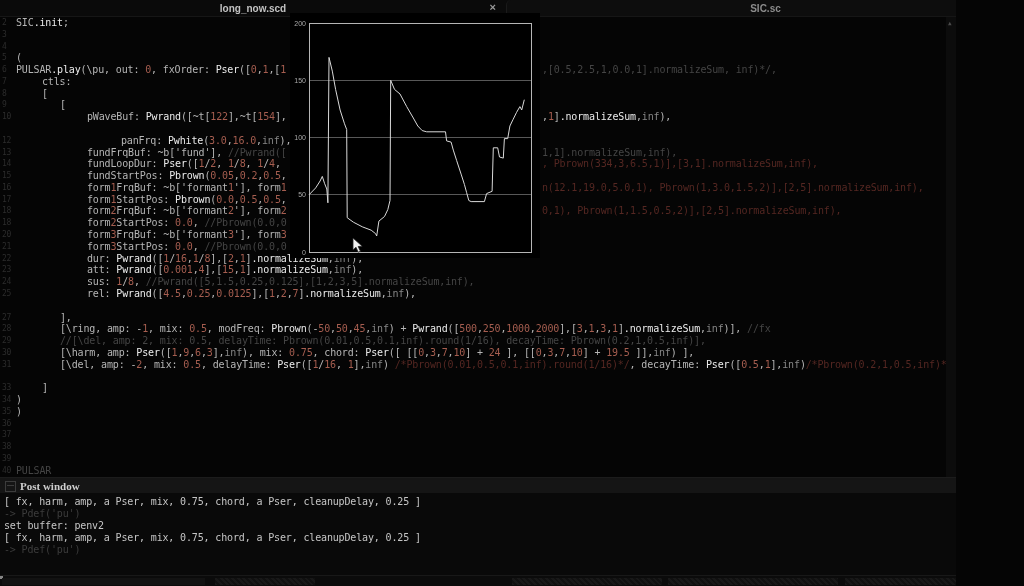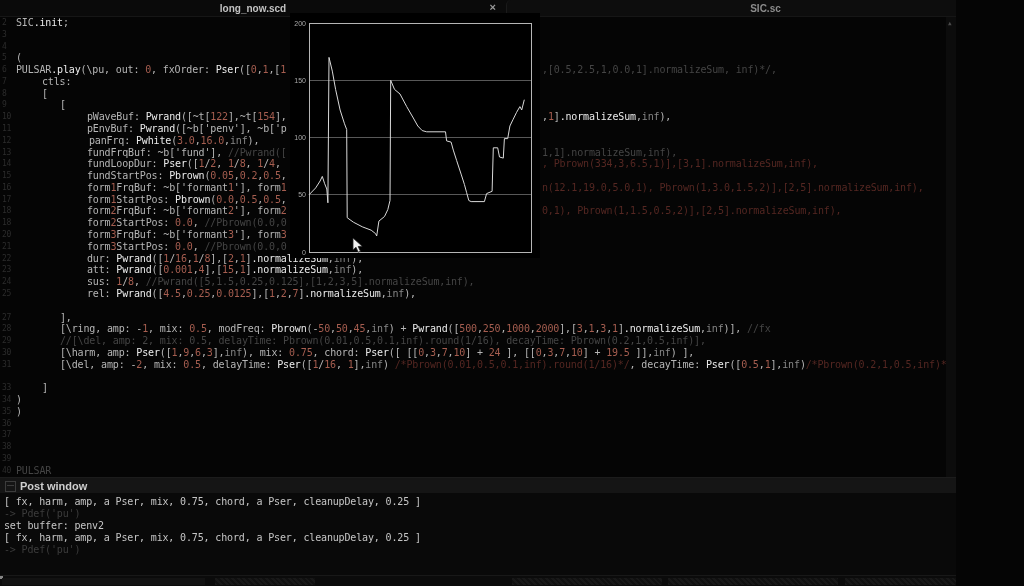--- a/index.html
+++ b/index.html
@@ -25,21 +25,21 @@
   #ed-scroll .arr{position:absolute;left:2px;color:#4a4a4a;font-size:6px;}
   
   #plotwin{position:absolute;left:290px;top:13px;width:250px;height:245px;background:#000;z-index:5;}
   
   #cursor{position:absolute;left:352px;top:238px;z-index:6;}
   
   #postwin{position:absolute;left:0;top:477px;width:1024px;height:98px;background:#090909;z-index:10;
            border-top:1px solid #1c1c1c;}
   #post-title{position:absolute;left:0;top:0;width:1024px;height:15px;background:#151515;
               display:flex;align-items:center;}
-  #post-title .ptxt{font-family:Liberation Sans, sans-serif;font-size:11px;font-weight:bold;color:#cfcfcf;margin-left:20px;}
+  #post-title .ptxt{font-family:Liberation Serif, serif;font-size:11px;font-weight:bold;color:#cfcfcf;margin-left:20px;}
   #post-icon{position:absolute;left:5px;top:3px;width:9px;height:9px;border:1px solid #3c3c3c;}
   #post-icon:before{content:"";position:absolute;left:1px;top:3px;width:7px;height:1px;background:#3c3c3c;}
   .post-row{position:absolute;left:4px;font-size:10px;letter-spacing:-0.15px;white-space:pre;}
   .pbright{color:#c6c6c6;} .pfaint{color:#3c3c3c;}
   
   #post-scroll{position:absolute;right:0;top:0;width:10px;height:98px;background:#0f0f0f;}
   #post-scroll .btn{position:absolute;left:1px;top:2px;width:7px;height:7px;border:1px solid #555;}
   #post-scroll .btn i{display:block;height:1px;background:#555;margin:1px 1px 0 1px;}
   #post-scroll .arr{position:absolute;left:2px;color:#777;font-size:6px;}
   
@@ -73,22 +73,21 @@
   <div id="editor">
       <div class="code-row" style="top: 1px;"><span class="gutter">2</span><span class="code-text" style="left: 16px;"><span class="cn">SIC</span><span class="cb">.init</span><span class="cn">;</span></span></div>
       <div class="code-row" style="top: 12.78px;"><span class="gutter">3</span></div>
       <div class="code-row" style="top: 24.56px;"><span class="gutter">4</span></div>
       <div class="code-row" style="top: 36.34px;"><span class="gutter">5</span><span class="code-text" style="left: 16px;"><span class="cn">(</span></span></div>
       <div class="code-row" style="top: 48.12px;"><span class="gutter">6</span><span class="code-text" style="left: 16px;"><span class="cn">PULSAR</span><span class="cb">.play</span><span class="cn">(\pu, out: </span><span class="cnum">0</span><span class="cn">, fxOrder: </span><span class="cb">Pser</span><span class="cn">([</span><span class="cnum">0</span><span class="cn">,</span><span class="cnum">1</span><span class="cn">,[</span><span class="cnum">1</span></span><span class="code-text" style="left: 542px;"><span class="cd">,[0.5,2.5,1,0.0,1].normalizeSum, inf)*/,</span></span></div>
       <div class="code-row" style="top: 59.9px;"><span class="gutter">7</span><span class="code-text" style="left: 42px;"><span class="cn">ctls:</span></span></div>
       <div class="code-row" style="top: 71.68px;"><span class="gutter">8</span><span class="code-text" style="left: 42px;"><span class="cn">[</span></span></div>
       <div class="code-row" style="top: 83.46px;"><span class="gutter">9</span><span class="code-text" style="left: 60px;"><span class="cn">[</span></span></div>
       <div class="code-row" style="top: 95.24px;"><span class="gutter">10</span><span class="code-text" style="left: 87px;"><span class="cn">pWaveBuf: </span><span class="cb">Pwrand</span><span class="cn">([~t[</span><span class="cnum">122</span><span class="cn">],~t[</span><span class="cnum">154</span><span class="cn">],</span></span><span class="code-text" style="left: 542px;"><span class="cn">,</span><span class="cnum">1</span><span class="cn">]</span><span class="cb">.normalizeSum</span><span class="cn">,</span><span class="cinf">inf</span><span class="cn">),</span></span></div>
-      <div class="code-row" style="top: 107.02px;"><span class="gutter">11</span><span class="code-text" style="left: 87px;"><span class="cn">pEnvBuf: </span><span class="cb">Pwrand</span><span class="cn">([~b['penv'], ~b['p</span></span></div>
-      <div class="code-row" style="top: 118.8px;"><span class="gutter">12</span><span class="code-text" style="left: 70px; padding-left: 19px;"><span class="cn">panFrq: </span><span class="cb">Pwhite</span><span class="cn">(</span><span class="cnum">3.0</span><span class="cn">,</span><span class="cnum">16.0</span><span class="cn">,</span><span class="cinf">inf</span><span class="cn">),</span></span></div>
+      <div class="code-row" style="top: 118.8px;"><span class="gutter">12</span><span class="code-text" style="left: 102px; padding-left: 19px;"><span class="cn">panFrq: </span><span class="cb">Pwhite</span><span class="cn">(</span><span class="cnum">3.0</span><span class="cn">,</span><span class="cnum">16.0</span><span class="cn">,</span><span class="cinf">inf</span><span class="cn">),</span></span></div>
       <div class="code-row" style="top: 130.58px;"><span class="gutter">13</span><span class="code-text" style="left: 87px;"><span class="cn">fundFrqBuf: ~b['fund'], </span><span class="cd">//Pwrand([</span></span><span class="code-text" style="left: 542px;"><span class="cd">1,1].normalizeSum,inf),</span></span></div>
       <div class="code-row" style="top: 142.36px;"><span class="gutter">14</span><span class="code-text" style="left: 87px;"><span class="cn">fundLoopDur: </span><span class="cb">Pser</span><span class="cn">([</span><span class="cnum">1</span><span class="cn">/</span><span class="cnum">2</span><span class="cn">, </span><span class="cnum">1</span><span class="cn">/</span><span class="cnum">8</span><span class="cn">, </span><span class="cnum">1</span><span class="cn">/</span><span class="cnum">4</span><span class="cn">,</span></span><span class="code-text" style="left: 542px;"><span class="cr">, Pbrown(334,3,6.5,1)],[3,1].normalizeSum,inf),</span></span></div>
       <div class="code-row" style="top: 154.14px;"><span class="gutter">15</span><span class="code-text" style="left: 87px;"><span class="cn">fundStartPos: </span><span class="cb">Pbrown</span><span class="cn">(</span><span class="cnum">0.05</span><span class="cn">,</span><span class="cnum">0.2</span><span class="cn">,</span><span class="cnum">0.5</span><span class="cn">,</span></span></div>
       <div class="code-row" style="top: 165.92px;"><span class="gutter">16</span><span class="code-text" style="left: 87px;"><span class="cn">form</span><span class="cnum">1</span><span class="cn">FrqBuf: ~b['formant</span><span class="cnum">1</span><span class="cn">'], form</span><span class="cnum">1</span></span><span class="code-text" style="left: 542px;"><span class="cr">n(12.1,19.0,5.0,1), Pbrown(1,3.0,1.5,2)],[2,5].normalizeSum,inf),</span></span></div>
       <div class="code-row" style="top: 177.7px;"><span class="gutter">17</span><span class="code-text" style="left: 87px;"><span class="cn">form</span><span class="cnum">1</span><span class="cn">StartPos: </span><span class="cb">Pbrown</span><span class="cn">(</span><span class="cnum">0.0</span><span class="cn">,</span><span class="cnum">0.5</span><span class="cn">,</span><span class="cnum">0.5</span><span class="cn">,</span></span></div>
       <div class="code-row" style="top: 189.48px;"><span class="gutter">18</span><span class="code-text" style="left: 87px;"><span class="cn">form</span><span class="cnum">2</span><span class="cn">FrqBuf: ~b['formant</span><span class="cnum">2</span><span class="cn">'], form</span><span class="cnum">2</span></span><span class="code-text" style="left: 542px;"><span class="cr">0,1), Pbrown(1,1.5,0.5,2)],[2,5].normalizeSum,inf),</span></span></div>
       <div class="code-row" style="top: 201.26px;"><span class="gutter">18</span><span class="code-text" style="left: 87px;"><span class="cn">form</span><span class="cnum">2</span><span class="cn">StartPos: </span><span class="cnum">0.0</span><span class="cn">, </span><span class="cd">//Pbrown(0.0,0</span></span></div>
       <div class="code-row" style="top: 213.04px;"><span class="gutter">20</span><span class="code-text" style="left: 87px;"><span class="cn">form</span><span class="cnum">3</span><span class="cn">FrqBuf: ~b['formant</span><span class="cnum">3</span><span class="cn">'], form</span><span class="cnum">3</span></span></div>
       <div class="code-row" style="top: 224.82px;"><span class="gutter">21</span><span class="code-text" style="left: 87px;"><span class="cn">form</span><span class="cnum">3</span><span class="cn">StartPos: </span><span class="cnum">0.0</span><span class="cn">, </span><span class="cd">//Pbrown(0.0,0</span></span></div>
       <div class="code-row" style="top: 236.6px;"><span class="gutter">22</span><span class="code-text" style="left: 87px;"><span class="cn">dur: </span><span class="cb">Pwrand</span><span class="cn">([</span><span class="cnum">1</span><span class="cn">/</span><span class="cnum">16</span><span class="cn">,</span><span class="cnum">1</span><span class="cn">/</span><span class="cnum">8</span><span class="cn">],[</span><span class="cnum">2</span><span class="cn">,</span><span class="cnum">1</span><span class="cn">]</span><span class="cb">.normalizeSum</span><span class="cn">,</span><span class="cinf">inf</span><span class="cn">),</span></span></div>

